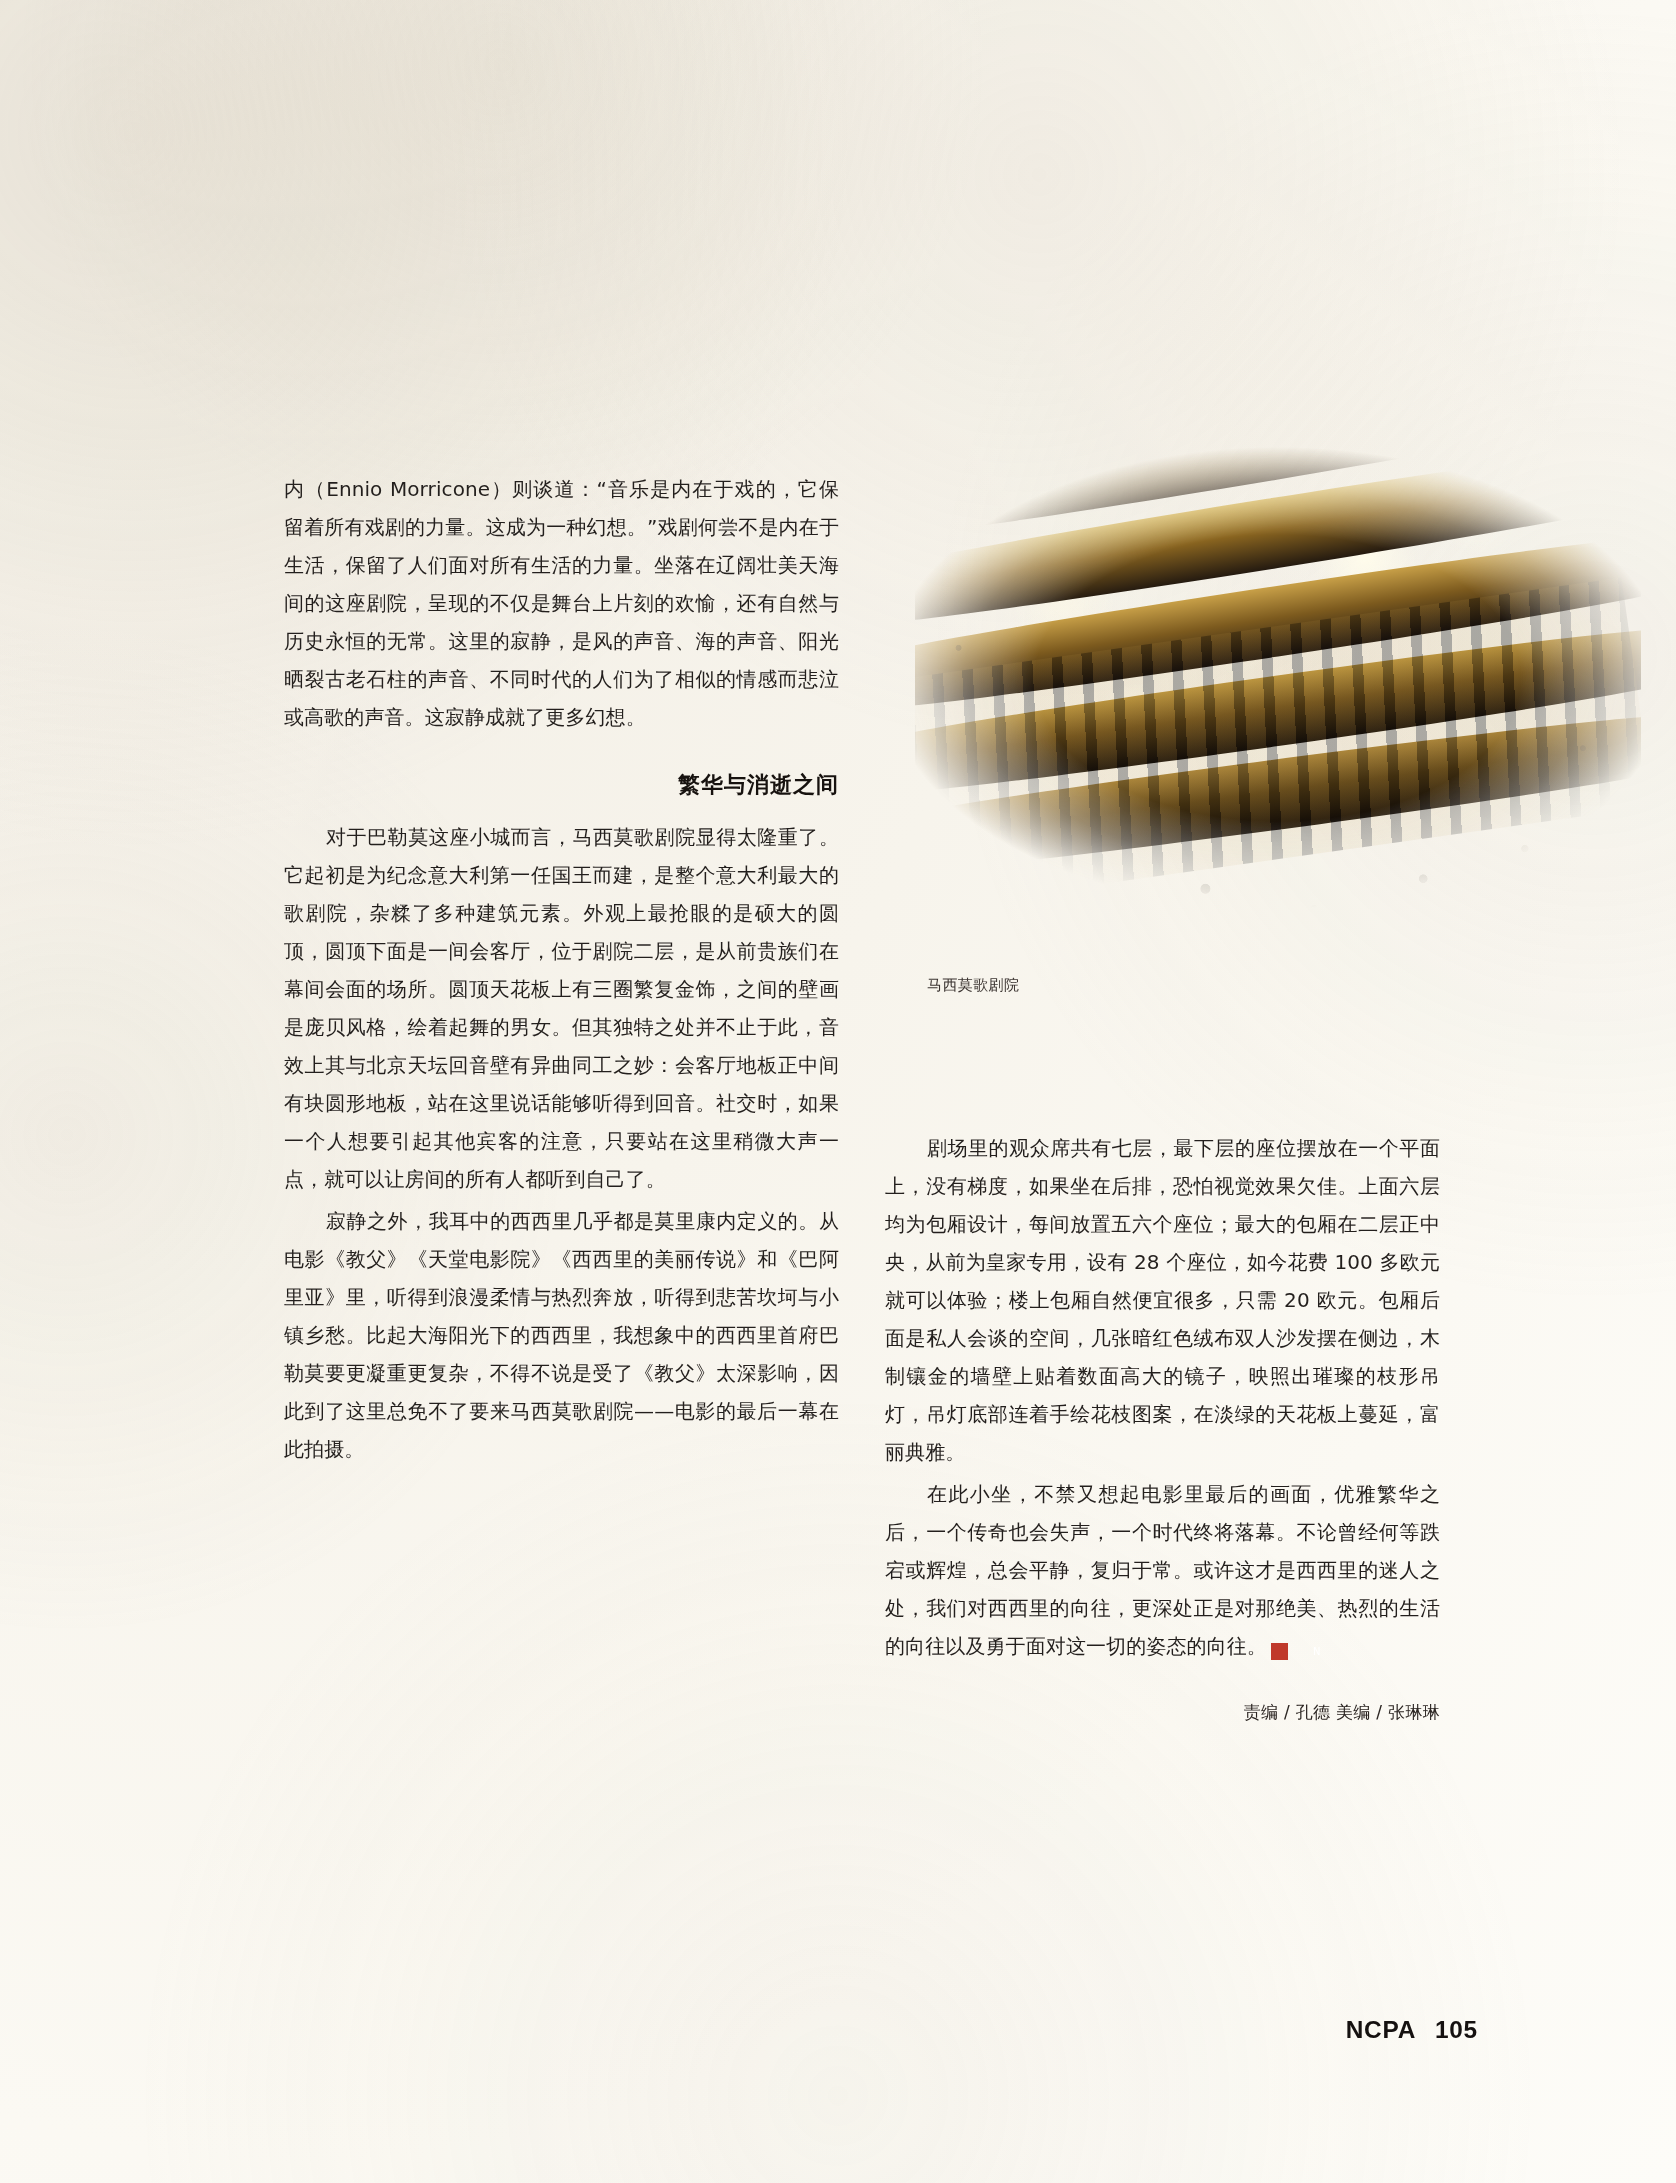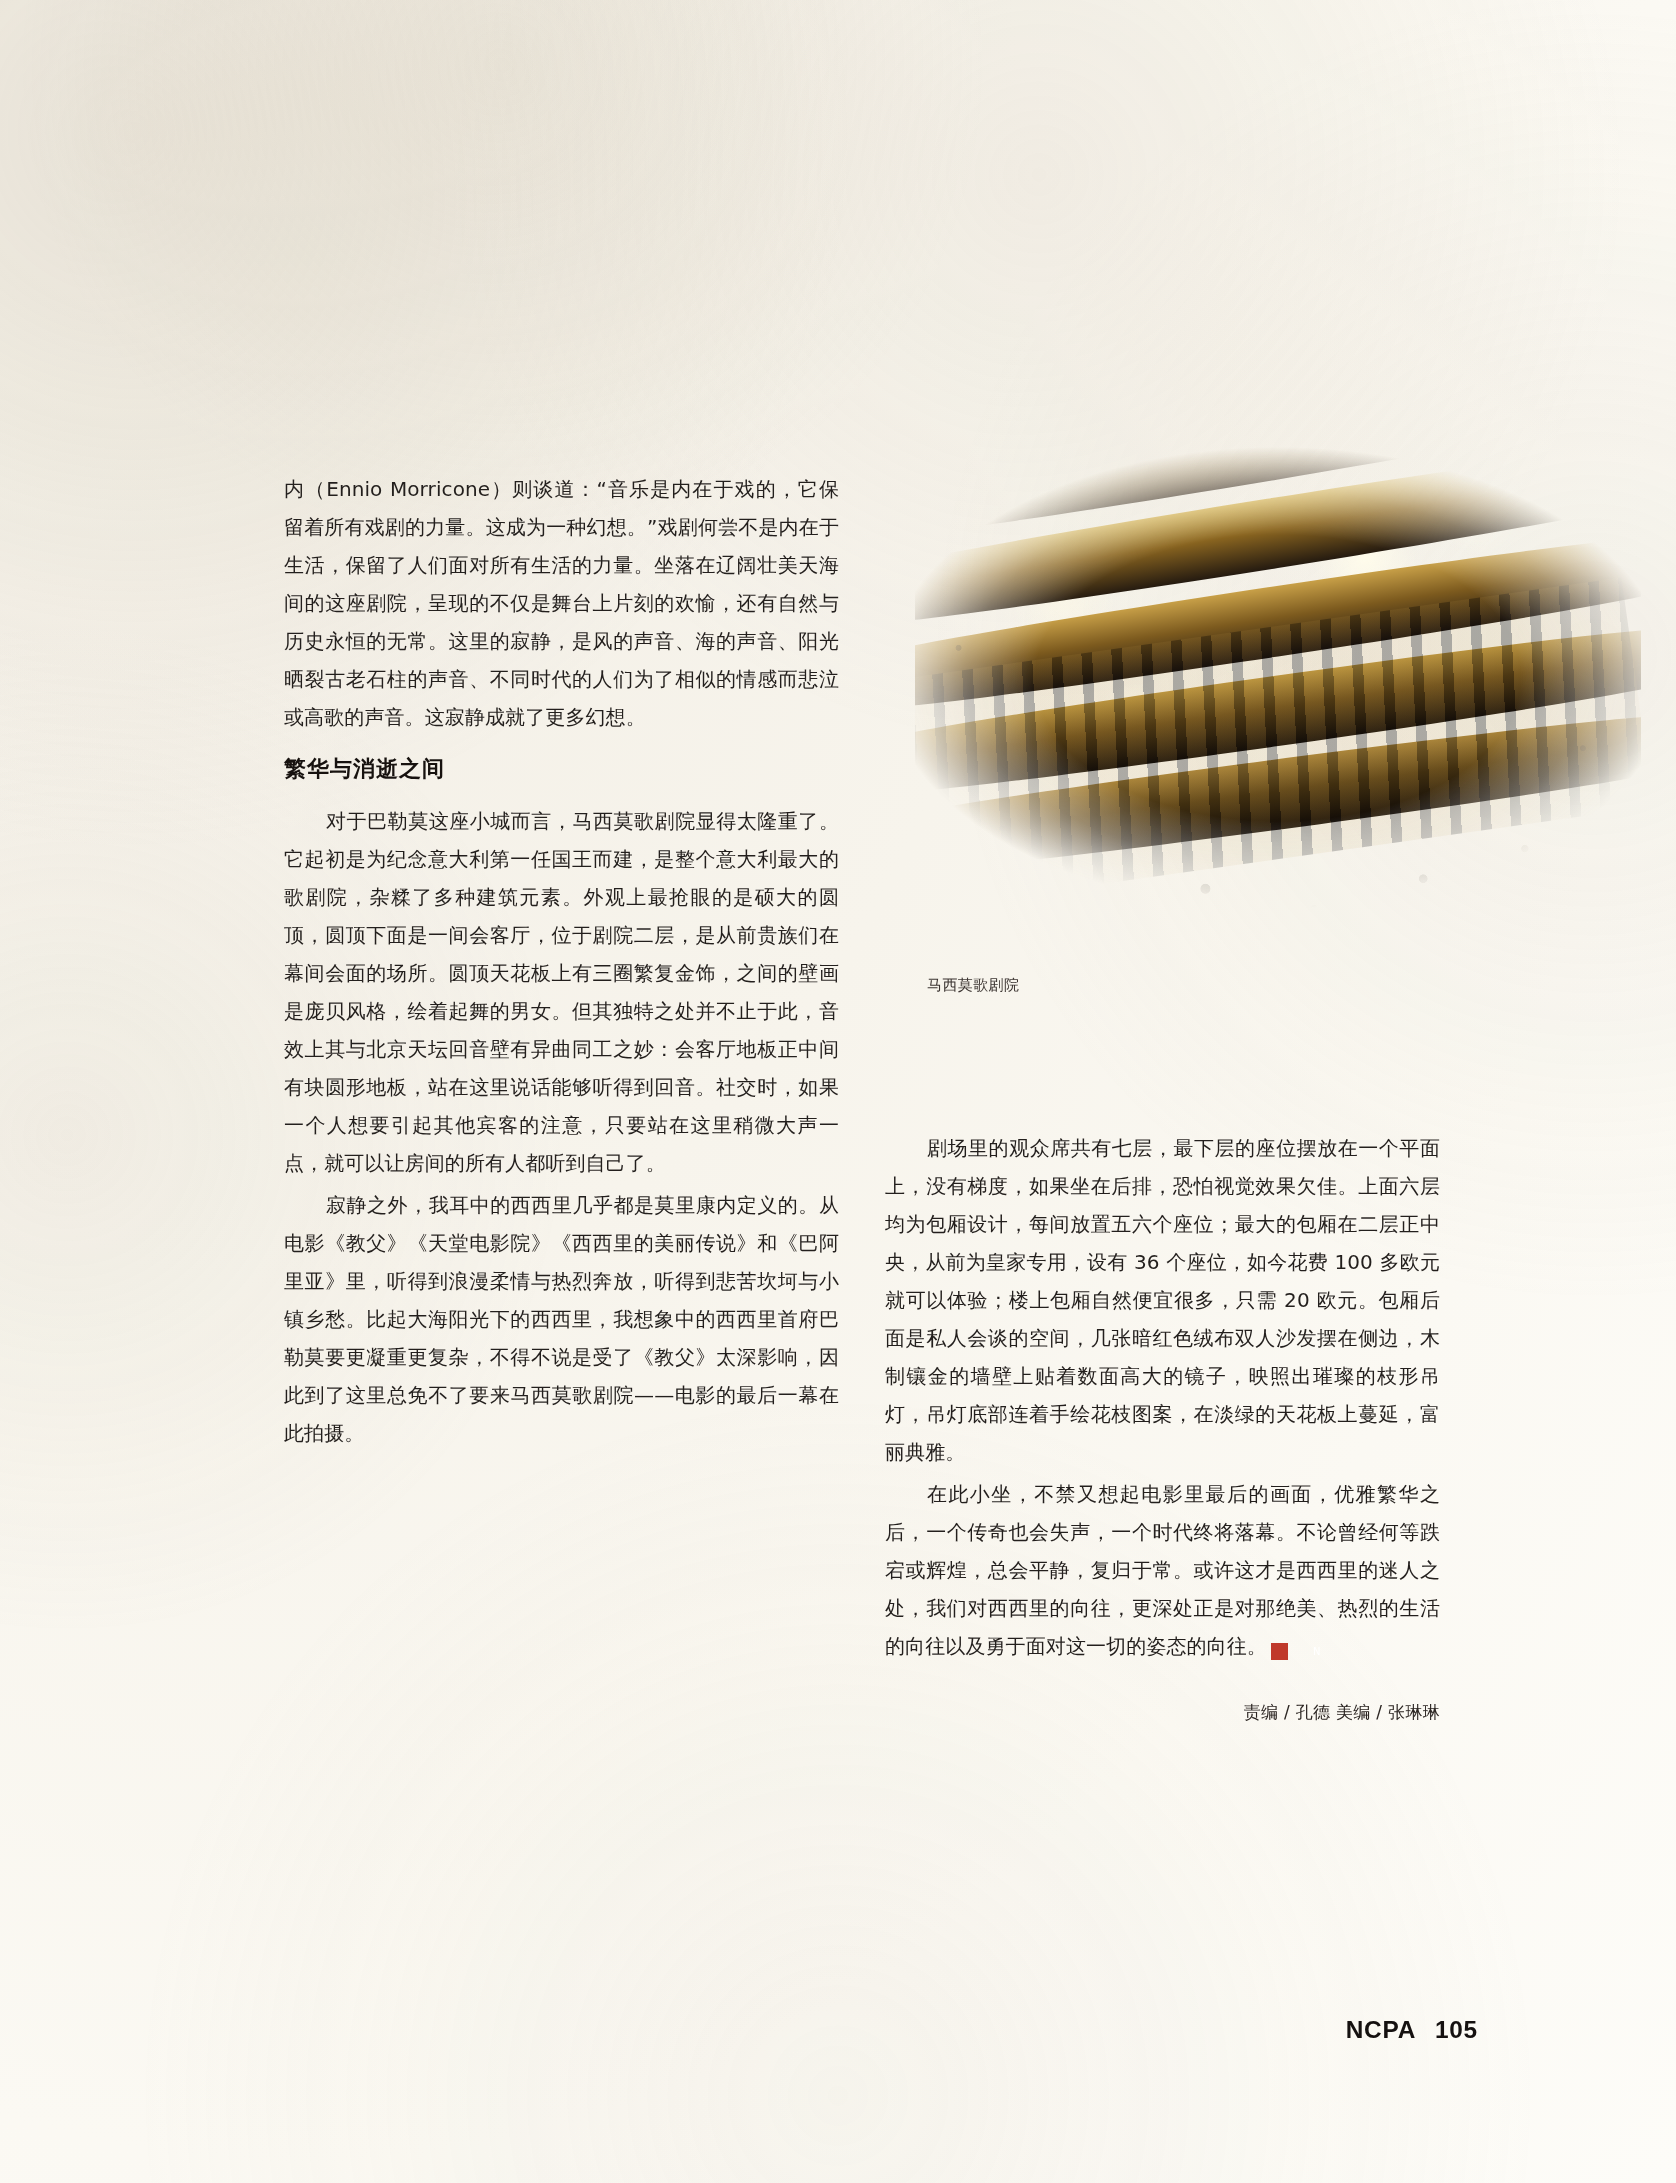--- a/index.html
+++ b/index.html
@@ -66,22 +66,23 @@
   }
   .para.indent {
     text-indent: 42px;
   }
   .subhead {
     font-family: "DejaVu Sans", "Liberation Sans", sans-serif;
     font-size: 22px;
     font-weight: bold;
     color: #17120f;
     letter-spacing: 1px;
-    margin: 18px 0 17px 0;
+    margin: 34px 0 17px 0;
     line-height: 1.4;
+    text-align: right;
   }
 
   
   .figure {
     position: absolute;
     left: 875px;
     top: 436px;
     width: 726px;
   }
   .photo-wrap {
@@ -217,21 +218,21 @@
           <div class="tier t4"></div>
           <div class="tier t5"></div>
           <div class="box-row"></div>
           <div class="splatter"></div>
         </div>
       </div>
       <figcaption class="caption">马西莫歌剧院</figcaption>
     </figure>
 
     <div class="col-right-bottom">
-      <p class="para indent">剧场里的观众席共有七层，最下层的座位摆放在一个平面上，没有梯度，如果坐在后排，恐怕视觉效果欠佳。上面六层均为包厢设计，每间放置五六个座位；最大的包厢在二层正中央，从前为皇家专用，设有 36 个座位，如今花费 100 多欧元就可以体验；楼上包厢自然便宜很多，只需 20 欧元。包厢后面是私人会谈的空间，几张暗红色绒布双人沙发摆在侧边，木制镶金的墙壁上贴着数面高大的镜子，映照出璀璨的枝形吊灯，吊灯底部连着手绘花枝图案，在淡绿的天花板上蔓延，富丽典雅。</p>
+      <p class="para indent">剧场里的观众席共有七层，最下层的座位摆放在一个平面上，没有梯度，如果坐在后排，恐怕视觉效果欠佳。上面六层均为包厢设计，每间放置五六个座位；最大的包厢在二层正中央，从前为皇家专用，设有 28 个座位，如今花费 100 多欧元就可以体验；楼上包厢自然便宜很多，只需 20 欧元。包厢后面是私人会谈的空间，几张暗红色绒布双人沙发摆在侧边，木制镶金的墙壁上贴着数面高大的镜子，映照出璀璨的枝形吊灯，吊灯底部连着手绘花枝图案，在淡绿的天花板上蔓延，富丽典雅。</p>
 
       <p class="para indent"><span>在此小坐，不禁又想起电影里最后的画面，优雅繁华之后，一个传奇也会失声，一个时代终将落幕。不论曾经何等跌宕或辉煌，总会平静，复归于常。或许这才是西西里的迷人之处，我们对西西里的向往，更深处正是对那绝美、热烈的生活的向往以及勇于面对这一切的姿态的向往。</span><span class="endmark">N</span></p>
 
       <div class="credits">责编 / 孔德  美编 / 张琳琳</div>
     </div>
 
     <div class="folio">
       <span>NCPA</span>
       <span class="num">105</span>
     </div>

